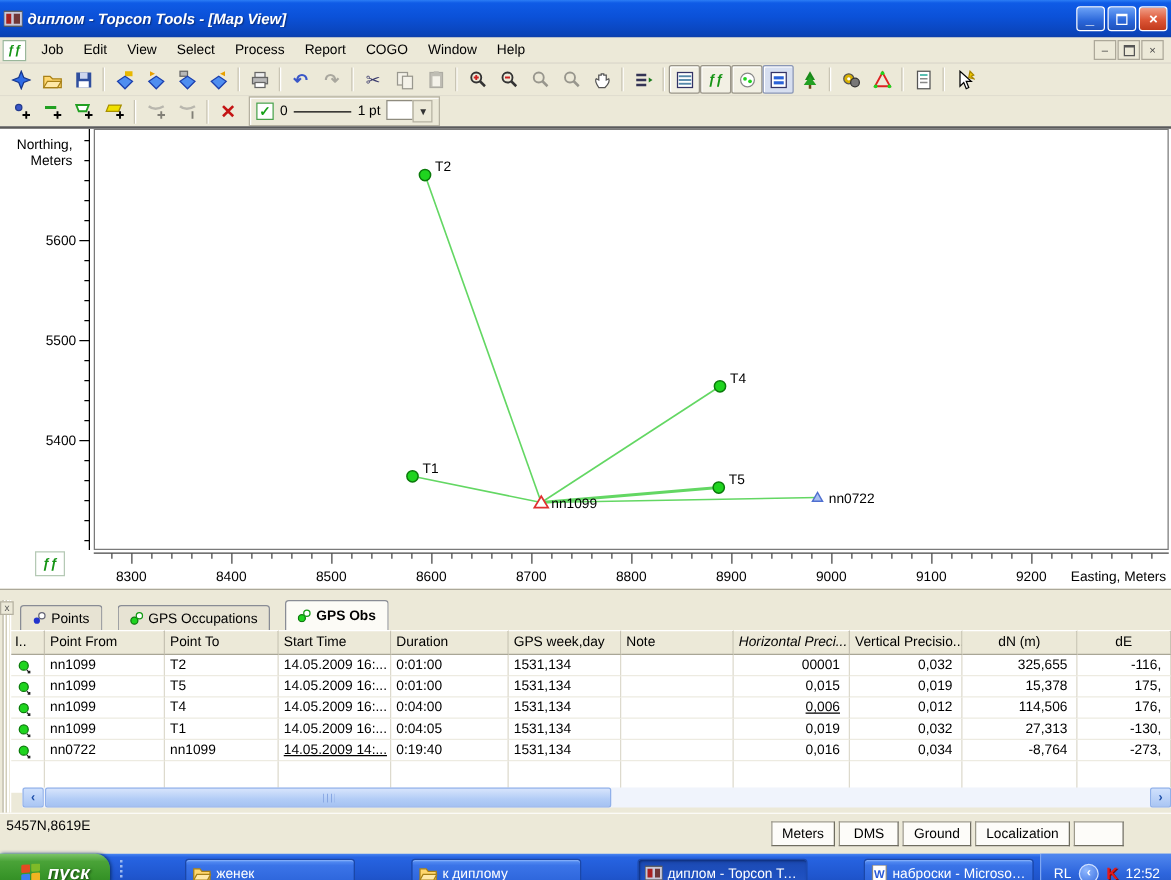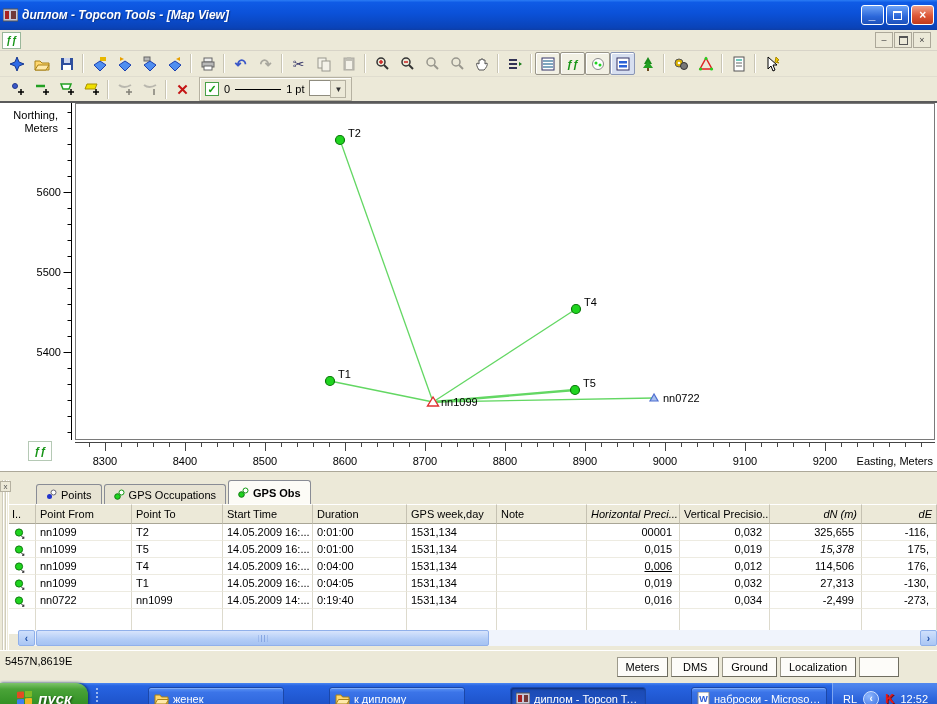--- a/index.html
+++ b/index.html
@@ -41,26 +41,26 @@
   
   .map-area{height:379px;background:#fff;position:relative;border-top:2px solid #5a5a5a;box-sizing:border-box;}
   .map-area svg{position:absolute;left:0;top:0;}
   .map-splitter{position:absolute;left:0;bottom:0;width:937px;height:8px;background:#ece9d8;border-top:1px solid #aca899;}
   .map-mini-ico{position:absolute;left:28px;top:338px;width:22px;height:18px;border:1px solid #b5c9b5;background:#fff;color:#159415;font-weight:bold;font-style:italic;font-size:11px;display:flex;align-items:center;justify-content:center;}
 
   
   .bottom{height:170px;background:#ece9d8;position:relative;}
   .gutter{position:absolute;left:0;top:0;bottom:0;width:8px;border-right:1px solid #fff;background:linear-gradient(90deg,#ece9d8 0 2px,#cfccbc 2px 3px,#fff 3px 4px,#ece9d8 4px 5px,#cfccbc 5px 6px,#fff 6px 7px,#ece9d8 7px);}
   .panel-close{position:absolute;left:0px;top:1px;width:9px;height:9px;font-size:8px;line-height:9px;text-align:center;color:#555;background:#ece9d8;border:1px solid #b5b1a1;z-index:3;}
-  .tabbar{height:24px;display:flex;align-items:flex-end;padding-left:16px;gap:2px;margin-left:20px;}
+  .tabbar{height:24px;display:flex;align-items:flex-end;padding-left:16px;gap:12px;}
   .tab{height:19px;display:flex;align-items:center;gap:4px;padding:0 9px;background:#e7e3d3;border:1px solid #898c95;border-bottom:none;border-radius:3px 3px 0 0;}
   .tab.active{height:23px;background:#fcfbf6;font-weight:bold;}
   .thead{display:flex;height:20px;margin-left:8px;}
   .hc{box-sizing:border-box;background:#ece9d8;border-right:1px solid #c6c2b2;border-bottom:1px solid #a9a696;border-top:1px solid #fff;padding:3px 4px 0 4px;white-space:nowrap;overflow:hidden;}
-  .hc.right{text-align:right;font-style:italic;}
+  .hc.right{text-align:center;}
   .tbody{background:#fff;margin-left:8px;}
   .trow{display:flex;height:17px;background:#fff;}
   .tc{box-sizing:border-box;border-right:1px solid #dddacd;border-bottom:1px solid #edebe1;padding:2px 4px 0 4px;white-space:nowrap;overflow:hidden;}
   .tc.right{text-align:right;padding-right:7px;}
   .tc.icon-cell{display:flex;align-items:center;justify-content:flex-start;padding-left:6px;}
   .tfill{height:25px;}
 
   
   .hscroll{position:absolute;left:18px;right:0;bottom:4px;height:16px;background:#f0f4fc;display:flex;align-items:center;}
   .sc-arrow{width:17px;height:16px;background:linear-gradient(180deg,#cfe0fc,#aac6f4);border:1px solid #8fb0ea;border-radius:2px;box-sizing:border-box;color:#1d4ea8;font-weight:bold;font-size:10px;display:flex;align-items:center;justify-content:center;}
@@ -107,20 +107,31 @@
       <div class="tbtn">_</div>
       <div class="tbtn">
           <span class="restore-glyph"></span>
         </div>
       <div class="tbtn close">×</div>
     </div>
   </div>
 
   <div class="menubar">
     <span class="app-ico">ƒƒ</span>
+    <span style="display:flex;">
+        <span class="menu-item">Job</span>
+        <span class="menu-item">Edit</span>
+        <span class="menu-item">View</span>
+        <span class="menu-item">Select</span>
+        <span class="menu-item">Process</span>
+        <span class="menu-item">Report</span>
+        <span class="menu-item">COGO</span>
+        <span class="menu-item">Window</span>
+        <span class="menu-item">Help</span>
+      </span>
     <div class="mdi-btns">
       <div class="mdi-btn">–</div>
       <div class="mdi-btn">
           <span style="width:7px;height:6px;border:1px solid #555;border-top:2px solid #555;display:block;"></span>
         </div>
       <div class="mdi-btn">×</div>
     </div>
   </div>
 
   <div class="toolbar r1">
@@ -552,21 +563,21 @@
             </svg>
           </div>
           <div class="tc" style="width: 96px;">nn1099</div>
           <div class="tc" style="width: 91px;">T5</div>
           <div class="tc" style="width: 90px;">14.05.2009 16:...</div>
           <div class="tc" style="width: 94px;">0:01:00</div>
           <div class="tc" style="width: 90px;">1531,134</div>
           <div class="tc" style="width: 90px;"></div>
           <div class="tc right" style="width: 93px;">0,015</div>
           <div class="tc right" style="width: 90px;">0,019</div>
-          <div class="tc right" style="width: 92px; font-style: italic;">15,378</div>
+          <div class="tc right" style="width: 92px;">15,378</div>
           <div class="tc right" style="width: 75px;">175,</div>
         </div>
         <div class="trow">
           <div class="tc icon-cell" style="width: 28px;">
             <svg class="obs-ico" viewBox="0 0 11 11">
               <circle cx="5" cy="4.5" r="3.6" fill="#1fd41f" stroke="#0a7a0a"></circle>
               <path d="M7.5,8 l2.3,2.3 M9.8,8.6 v1.7 h-1.7" stroke="#222" fill="none"></path>
             </svg>
           </div>
           <div class="tc" style="width: 96px;">nn1099</div>
@@ -600,27 +611,27 @@
         </div>
         <div class="trow">
           <div class="tc icon-cell" style="width: 28px;">
             <svg class="obs-ico" viewBox="0 0 11 11">
               <circle cx="5" cy="4.5" r="3.6" fill="#1fd41f" stroke="#0a7a0a"></circle>
               <path d="M7.5,8 l2.3,2.3 M9.8,8.6 v1.7 h-1.7" stroke="#222" fill="none"></path>
             </svg>
           </div>
           <div class="tc" style="width: 96px;">nn0722</div>
           <div class="tc" style="width: 91px;">nn1099</div>
-          <div class="tc" style="width: 90px;">14.05.2009 14:...</div>
+          <div class="tc" style="width: 90px; text-decoration: underline;">14.05.2009 14:...</div>
           <div class="tc" style="width: 94px;">0:19:40</div>
           <div class="tc" style="width: 90px;">1531,134</div>
           <div class="tc" style="width: 90px;"></div>
           <div class="tc right" style="width: 93px;">0,016</div>
           <div class="tc right" style="width: 90px;">0,034</div>
-          <div class="tc right" style="width: 92px;">-2,499</div>
+          <div class="tc right" style="width: 92px;">-8,764</div>
           <div class="tc right" style="width: 75px; text-align: right;">-273,</div>
         </div>
         <div class="trow tfill">
           <div class="tc" style="width: 28px; border-bottom: none;"></div>
           <div class="tc" style="width: 96px; border-bottom: none;"></div>
           <div class="tc" style="width: 91px; border-bottom: none;"></div>
           <div class="tc" style="width: 90px; border-bottom: none;"></div>
           <div class="tc" style="width: 94px; border-bottom: none;"></div>
           <div class="tc" style="width: 90px; border-bottom: none;"></div>
           <div class="tc" style="width: 90px; border-bottom: none;"></div>

